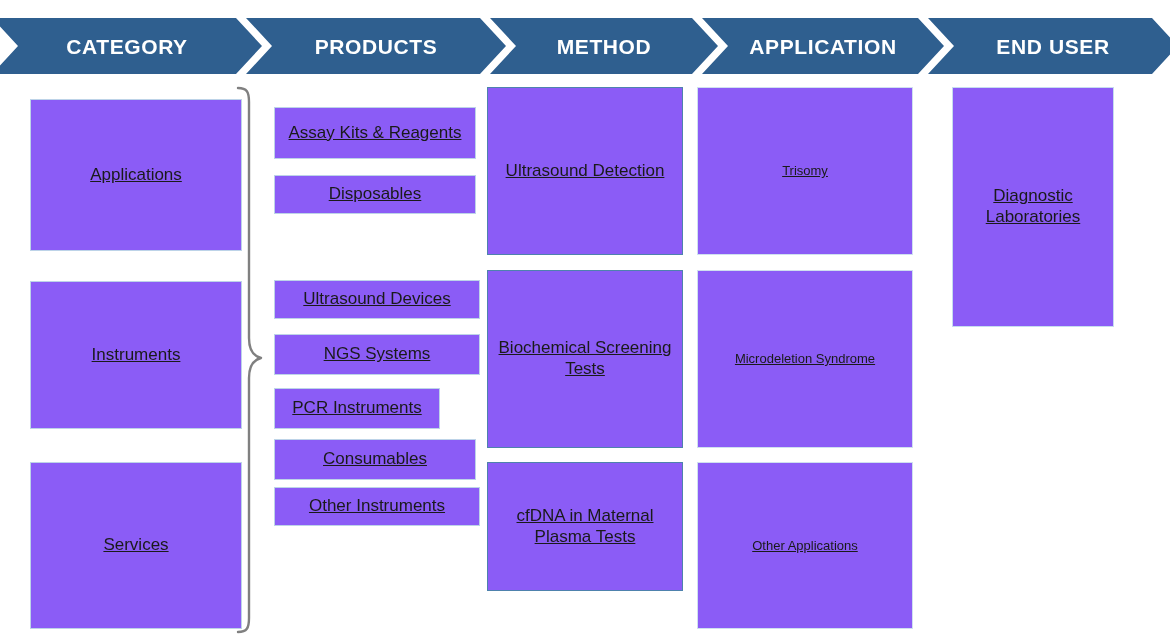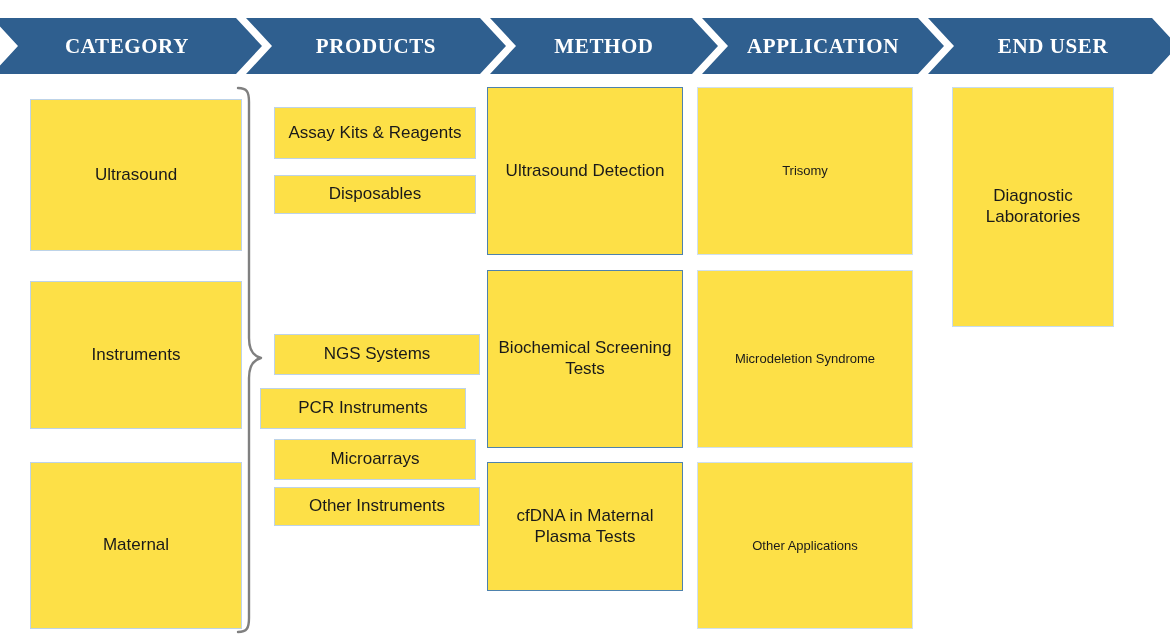--- a/index.html
+++ b/index.html
@@ -4,41 +4,41 @@
 <style>
   html,body{margin:0;padding:0;background:#ffffff;}
   body{
     width:1170px;height:639px;position:relative;overflow:hidden;
     font-family:"Liberation Sans","DejaVu Sans",sans-serif;
     color:#1a1a1a;
   }
   #stage{position:absolute;left:0;top:0;width:1170px;height:639px;}
 
   
-  .chev-band{position:absolute;left:0;top:0;width:974px;height:90px;font-family:Liberation Serif, serif;}
+  .chev-band{position:absolute;left:0;top:0;width:974px;height:90px;}
   .chev{
     position:absolute;top:18px;height:56px;
     background:#2f5f8f;
     display:flex;align-items:center;justify-content:center;
     box-sizing:border-box;
   }
   .chev .chev-label{
     color:#ffffff;font-size:21px;font-weight:bold;letter-spacing:0.6px;
     white-space:nowrap;line-height:1;text-align:center;
   }
   
   .chev.mid{
     clip-path:polygon(0 0, calc(100% - 26px) 0, 100% 50%, calc(100% - 26px) 100%, 0 100%, 26px 50%);
   }
 
   
   .box{
-    position:absolute;box-sizing:border-box;background:#fde047;
+    position:absolute;box-sizing:border-box;background:#8b5cf6;
     display:flex;align-items:center;justify-content:center;
-    text-align:center;line-height:1.22;
+    text-align:center;line-height:1.22;text-decoration:underline;
   }
   .box .box-label{display:block;padding:0 6px;}
 
   .box.cat{border:1.3px solid #bdd3e8;font-size:17px;}
   .box.prod{border:1.3px solid #bdd3e8;font-size:17px;}
   .box.method{border:1.7px solid #4e82ad;font-size:17px;}
   .box.app{border:1.3px solid #cfe0ef;font-size:13px;}
   .box.enduser{border:1.3px solid #c6dcef;font-size:17px;}
 
   
@@ -67,57 +67,60 @@
     <div class="chev mid" style="left:702px;width:242px;">
       <span class="chev-label">APPLICATION</span>
     </div>
 
     <div class="chev mid" style="left:928px;width:250px;">
       <span class="chev-label">END USER</span>
     </div>
   </div>
 
   <div class="box cat" style="left:30px;top:99px;width:212px;height:152px;">
-    <span class="box-label">Ultrasound</span>
+    <span class="box-label">Applications</span>
   </div>
 
   <div class="box cat" style="left:30px;top:281px;width:212px;height:148px;">
     <span class="box-label">Instruments</span>
   </div>
 
   <div class="box cat" style="left:30px;top:462px;width:212px;height:167px;">
-    <span class="box-label">Maternal</span>
+    <span class="box-label">Services</span>
   </div>
 
   <div class="brace">
     <svg width="30" height="548" viewBox="0 0 30 548" fill="none" xmlns="http://www.w3.org/2000/svg">
       <path d="M2 2 C11 2, 13 6, 13 16 L13 252 C13 264, 17 270, 25 272
                C17 274, 13 280, 13 292 L13 532 C13 542, 11 546, 2 546" stroke="#808080" stroke-width="2.4" fill="none" stroke-linecap="round" stroke-linejoin="round"></path>
     </svg>
   </div>
 
   <div class="box prod" style="left:274px;top:107px;width:202px;height:52px;">
     <span class="box-label">Assay Kits &amp; Reagents</span>
   </div>
 
   <div class="box prod" style="left:274px;top:175px;width:202px;height:39px;">
     <span class="box-label">Disposables</span>
   </div>
 
+  <div class="box prod" style="left:274px;top:280px;width:206px;height:39px;">
+    <span class="box-label">Ultrasound Devices</span>
+  </div>
 
   <div class="box prod" style="left:274px;top:334px;width:206px;height:41px;">
     <span class="box-label">NGS Systems</span>
   </div>
 
-  <div class="box prod" style="left:260px;top:388px;width:206px;height:41px;">
+  <div class="box prod" style="left:274px;top:388px;width:166px;height:41px;">
     <span class="box-label">PCR Instruments</span>
   </div>
 
   <div class="box prod" style="left:274px;top:439px;width:202px;height:41px;">
-    <span class="box-label">Microarrays</span>
+    <span class="box-label">Consumables</span>
   </div>
 
   <div class="box prod" style="left:274px;top:487px;width:206px;height:39px;">
     <span class="box-label">Other Instruments</span>
   </div>
 
   <div class="box method" style="left:487px;top:87px;width:196px;height:168px;">
     <span class="box-label">Ultrasound Detection</span>
   </div>
 

